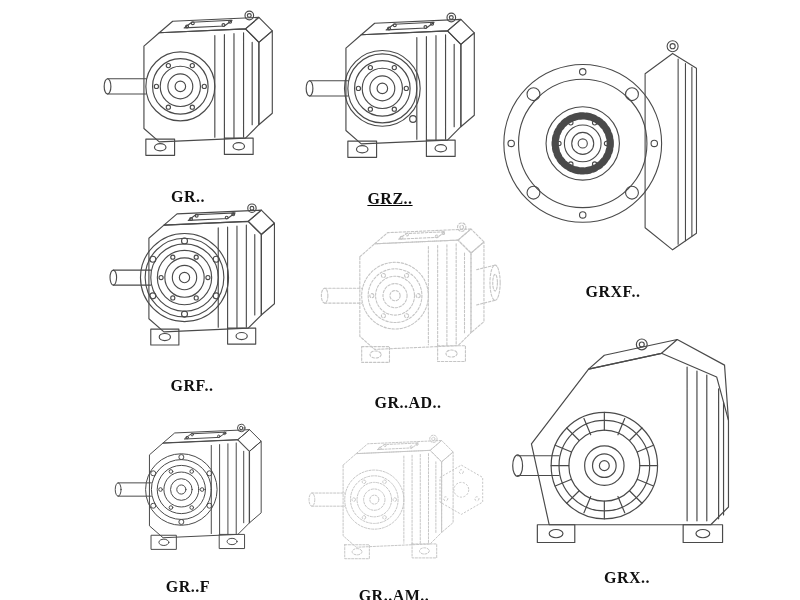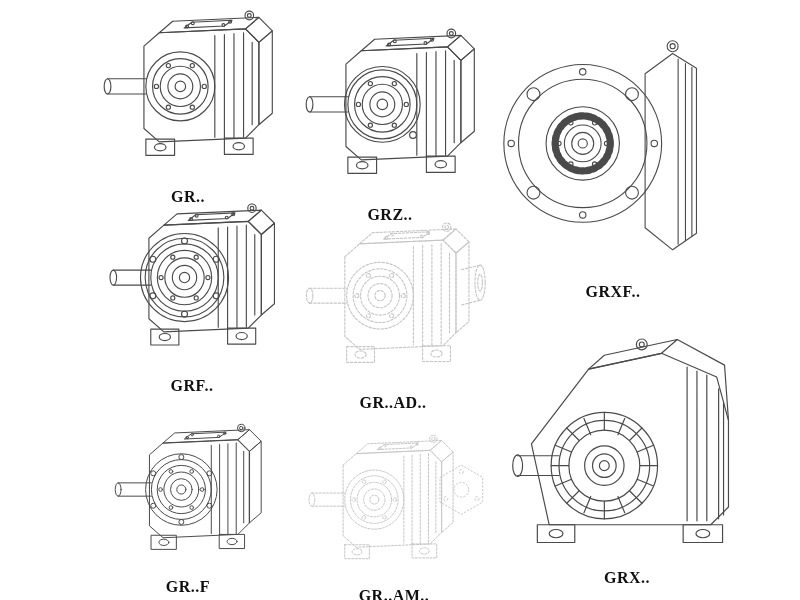--- a/index.html
+++ b/index.html
@@ -76,21 +76,21 @@
   </defs>
 </svg>
 
 <div class="cell" style="left:88px; top:2px; width:200px; height:206px;">
   <svg class="drawing ink" viewBox="0 0 200 190" width="196" height="182">
     <use href="#gbase"></use>
   </svg>
   <div class="label">GR..</div>
 </div>
 
-<div class="cell" style="left:292px; top:20px; width:196px; height:206px;">
+<div class="cell" style="left:292px; top:4px; width:196px; height:206px;text-decoration:underline;">
   <svg class="drawing ink" viewBox="0 0 200 190" width="196" height="182">
     <use href="#gbase"></use>
     <g fill="none" stroke="currentColor" stroke-width="1.2">
       <circle cx="92" cy="86" r="39.5"></circle>
       <circle cx="124" cy="118" r="3.5"></circle>
     </g>
   </svg>
   <div class="label">GRZ..</div>
 </div>
 
@@ -137,21 +137,21 @@
         <circle cx="92" cy="125" r="3.2"></circle>
       <circle cx="58.2" cy="105.5" r="3.2"></circle>
         <circle cx="58.2" cy="66.5" r="3.2"></circle>
       <circle cx="92" cy="47" r="3.2"></circle>
         <circle cx="125.8" cy="66.5" r="3.2"></circle>
     </g>
   </svg>
   <div class="label">GRF..</div>
 </div>
 
-<div class="cell" style="left:288px; top:214px; width:210px; height:200px;">
+<div class="cell" style="left:303px; top:214px; width:210px; height:200px;">
   <svg class="drawing phantom" viewBox="0 0 212 190" width="206" height="176">
     <use href="#gbase"></use>
     <g fill="none" stroke="currentColor" stroke-width="1.2" stroke-linecap="round">
       <path d="M180,58 L200,53 M180,96 L200,91"></path>
       <ellipse cx="200" cy="72" rx="5.5" ry="19"></ellipse>
       <ellipse cx="200" cy="72" rx="2.5" ry="9"></ellipse>
     </g>
   </svg>
   <div class="label">GR..AD..</div>
 </div>

